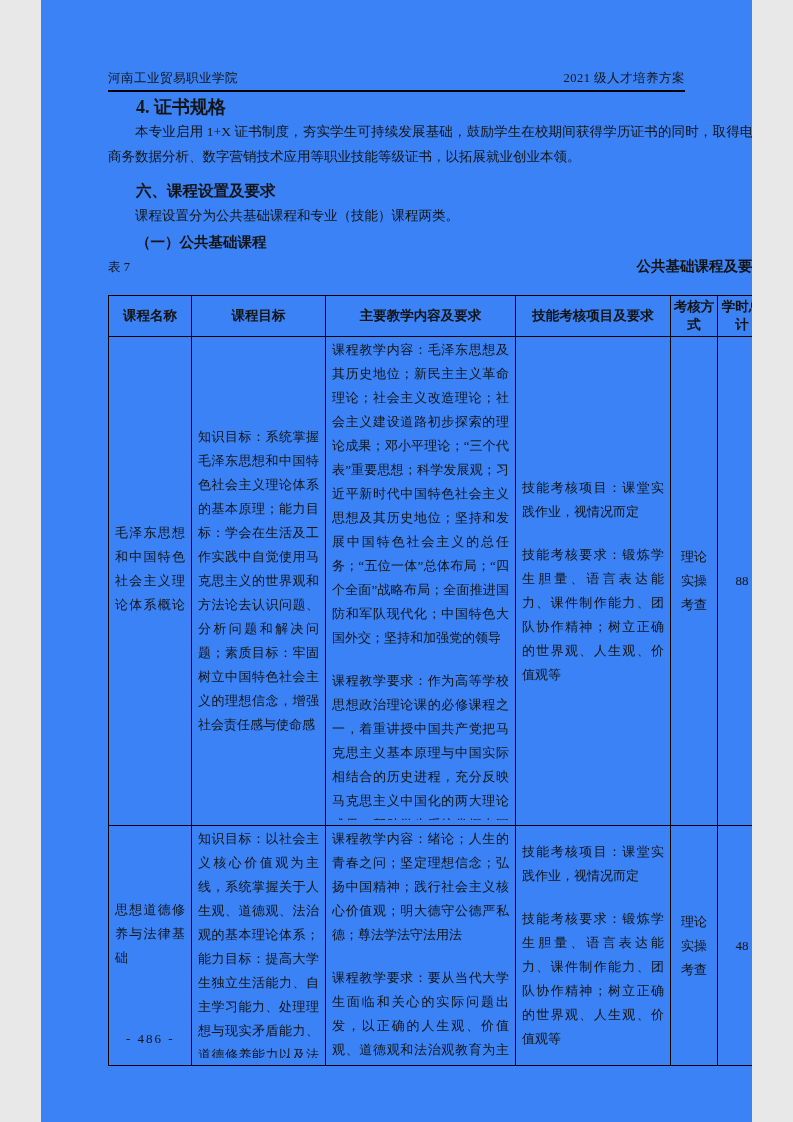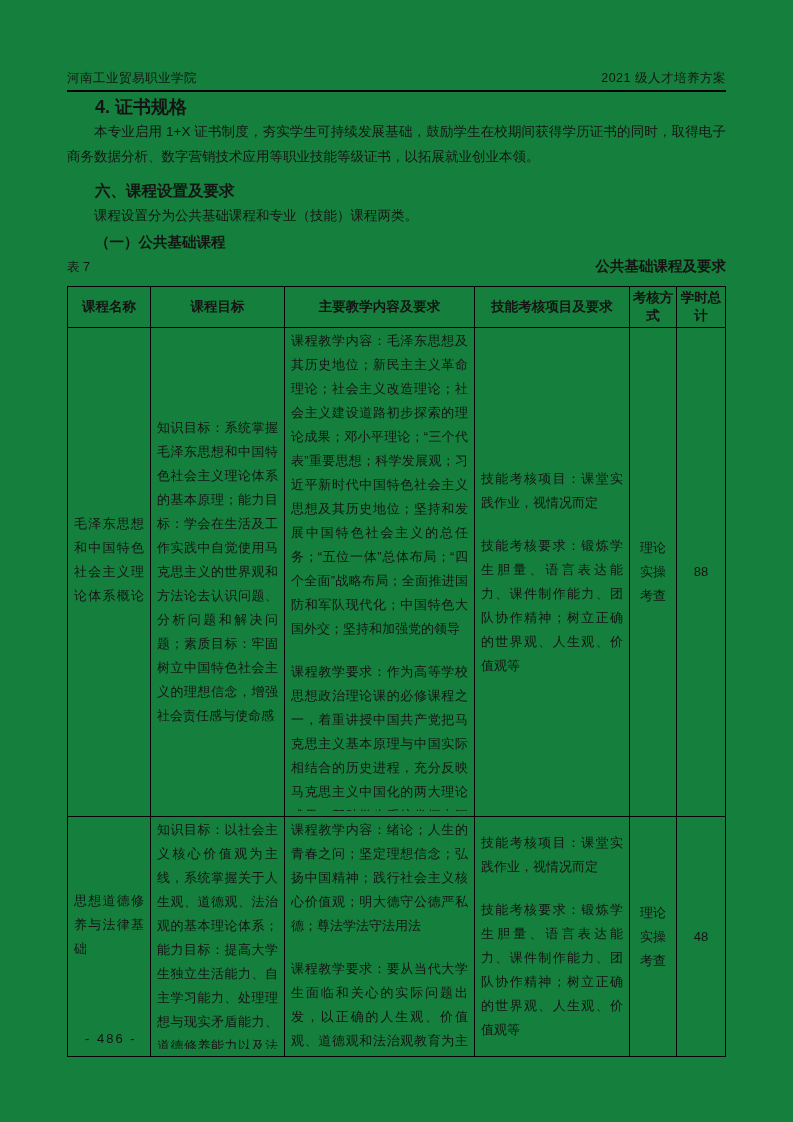--- a/index.html
+++ b/index.html
@@ -1,21 +1,21 @@
 <!DOCTYPE html>
 <html><head>
 <meta charset="utf-8">
 <style>
   html,body { margin:0; padding:0; background:#e8e8e8; }
   .page {
     position: relative;
-    width: 793px; height: 1122px;
+    width: 711px; height: 1122px;
     margin: 0 auto;
-    background: #15803d;
-    font-family: Liberation Sans, sans-serif;
+    background: #3b82f6;
+    font-family: Liberation Serif, serif;
     color: #141414;
     overflow: hidden;
   }
 
   
   .hdr {
     position:absolute; top:70px; left:67px; right:67px;
     display:flex; justify-content:space-between; align-items:flex-end;
     font-size:12.5px; letter-spacing:0.5px;
   }
@@ -46,21 +46,21 @@
   .tbl-caption { position:relative; height:20px; margin-top:2px; }
   .tbl-label { position:absolute; left:0; bottom:0; font-size:12.5px; }
   .tbl-title {
     position:absolute; left:0; right:0; bottom:0; text-align:right;
     font-size:14.5px; font-weight:bold;
   }
 
   
   table.course {
     width:659px; border-collapse:collapse; table-layout:fixed;
-    margin-top:10px;
+    margin-top:19px;
   }
   table.course th, table.course td {
     border:1px solid #000; padding:1px 6px;
     font-size:13px; line-height:24px;
     overflow:hidden;
   }
   table.course th { font-weight:bold; text-align:center; font-size:13.5px; line-height:18px; padding:2px 2px; }
   .col1{width:83px} .col2{width:134px} .col3{width:190px}
   .col4{width:155px} .col5{width:47px} .col6{width:49px}
 

